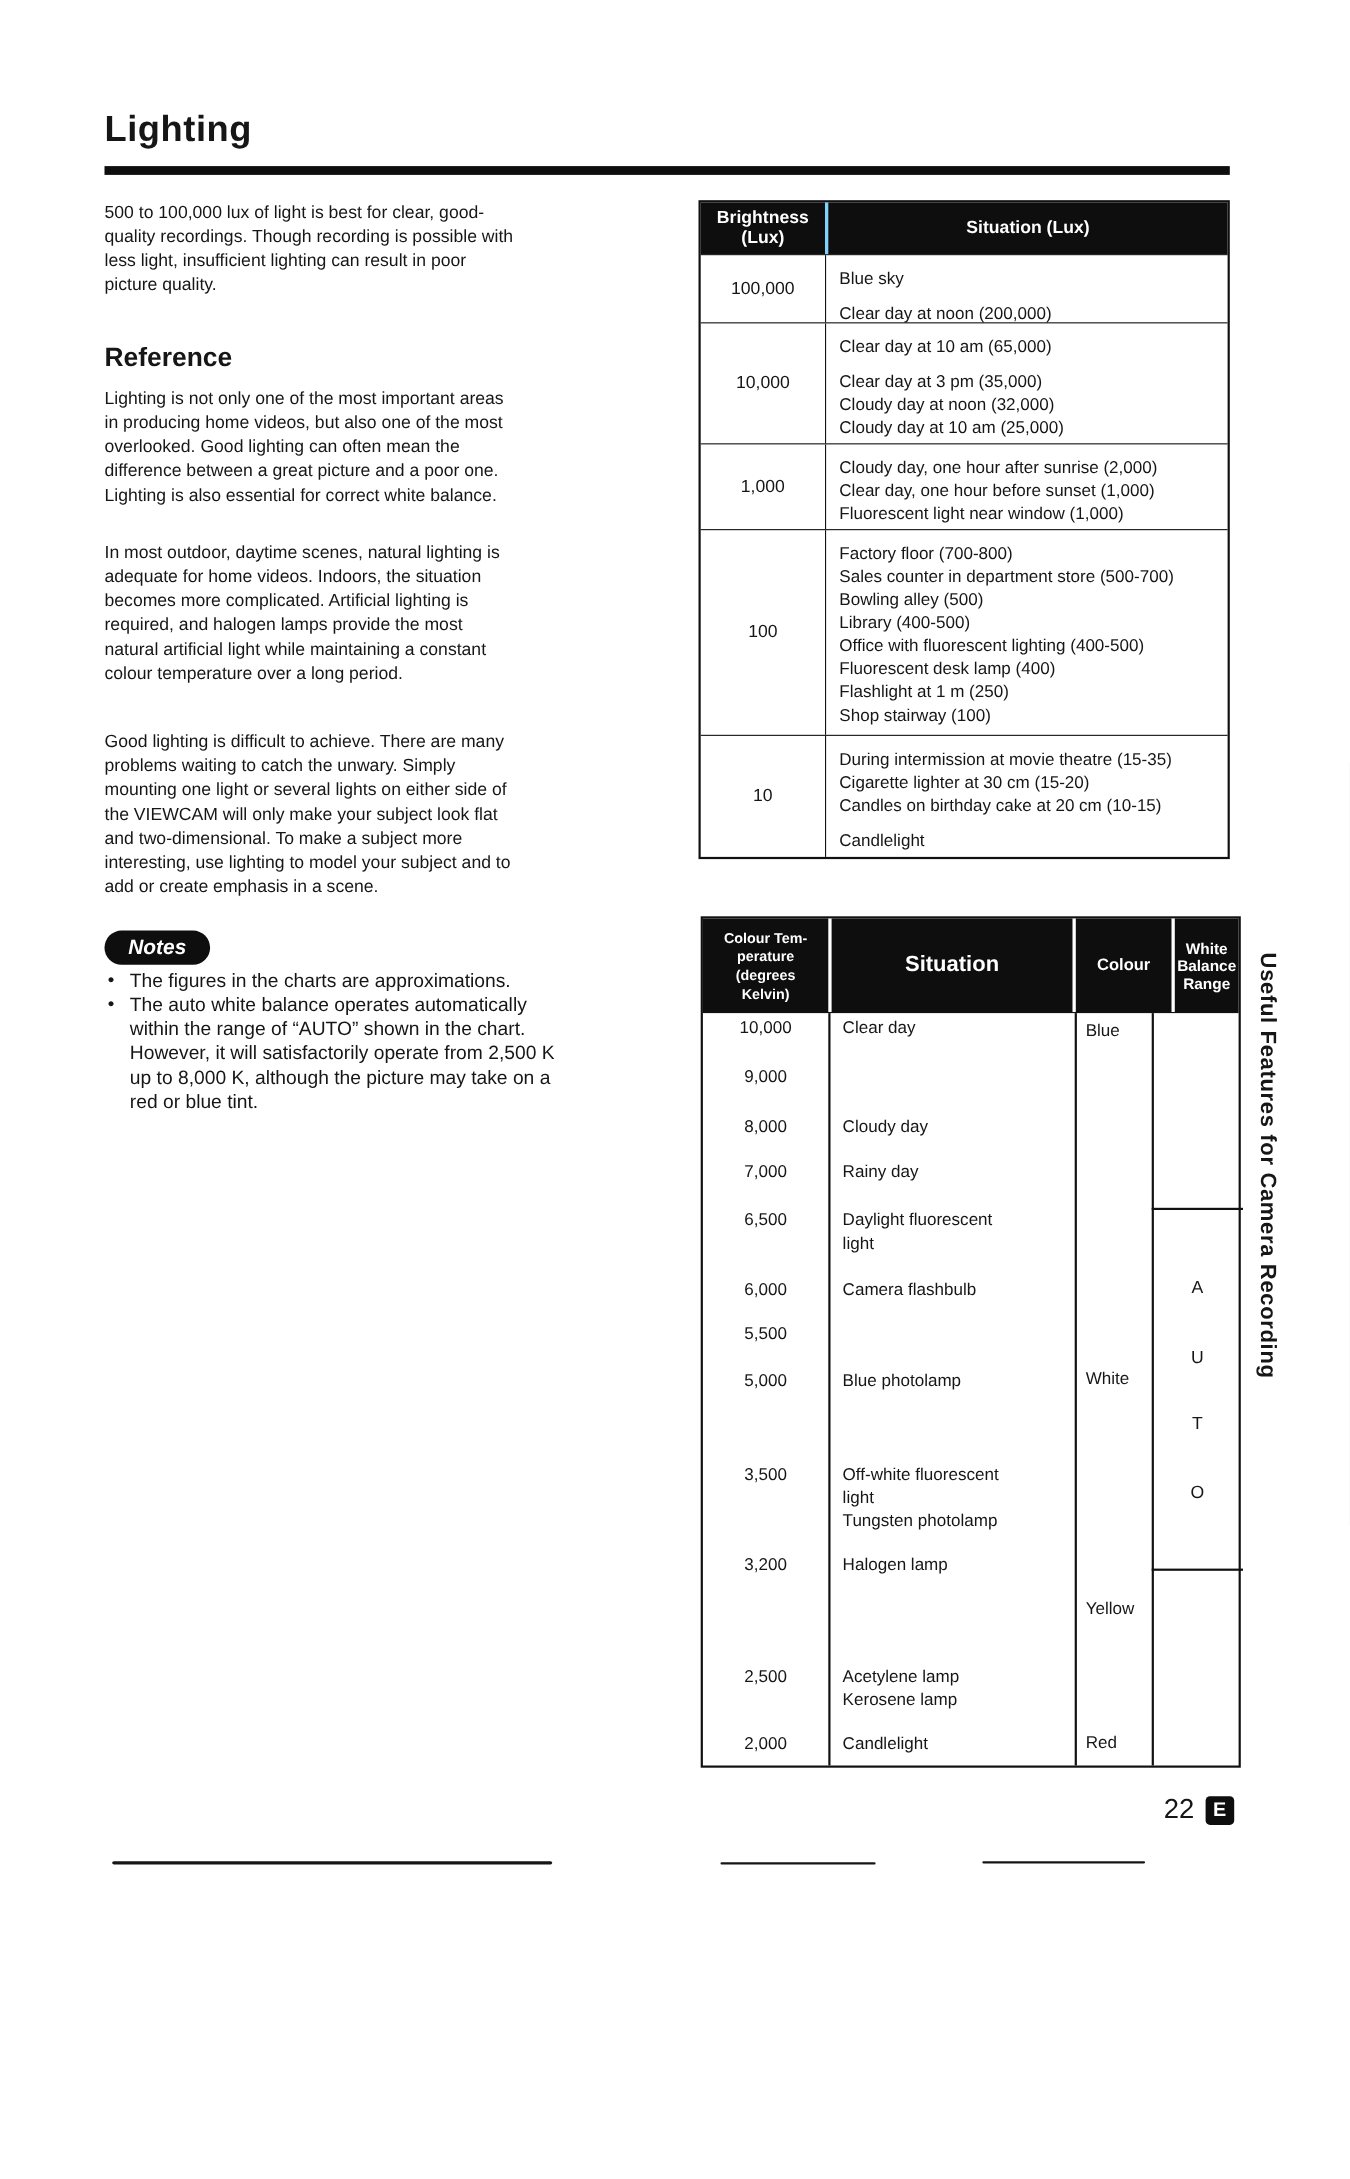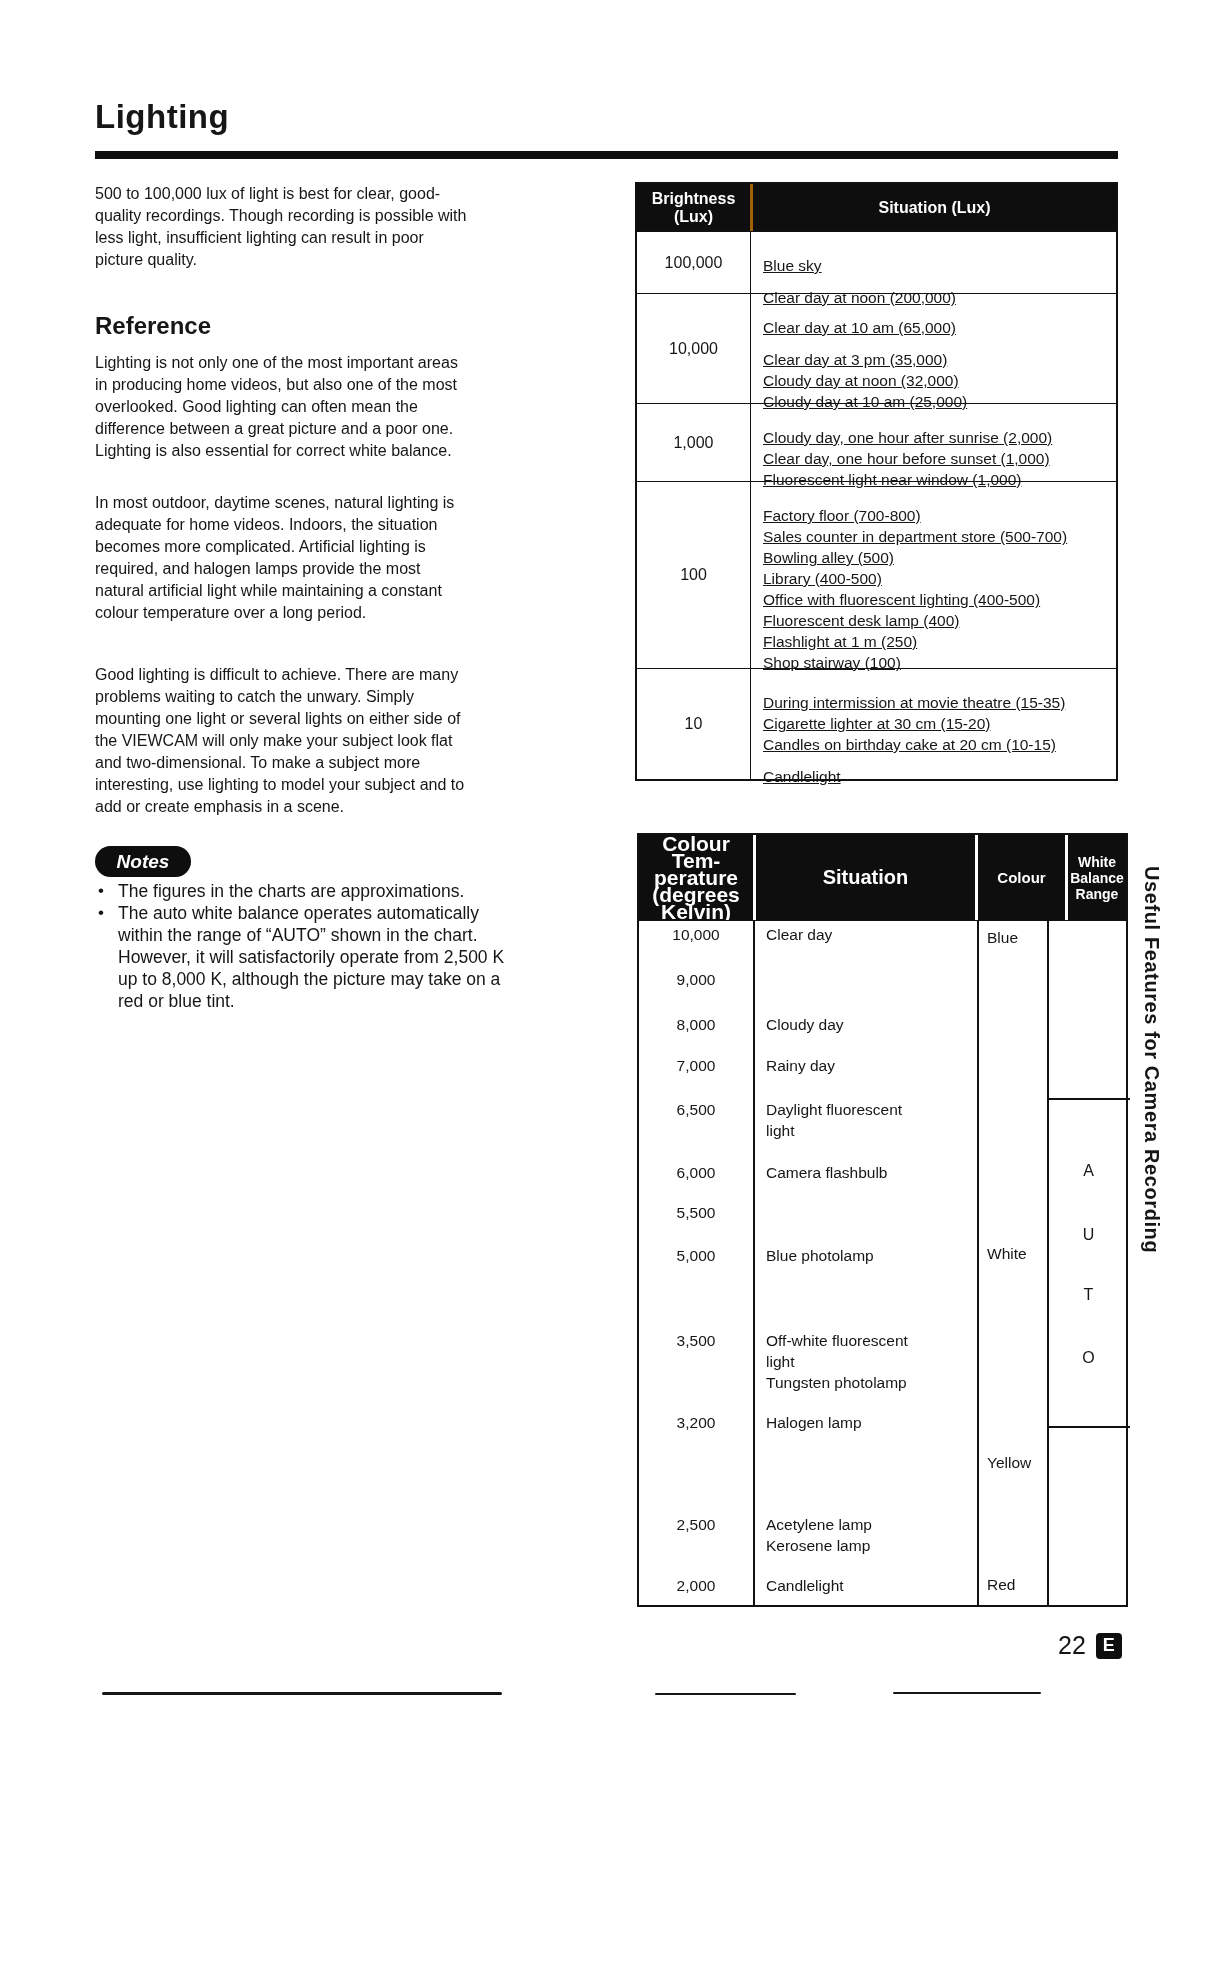--- a/index.html
+++ b/index.html
@@ -34,32 +34,32 @@
   .note-item .ntext { flex:1; }
 
   
   .btable {
     position:absolute; left:635px; top:182px; width:483px;
     border:2px solid #111; background:#fff;
   }
   .b-head { display:flex; height:47px; background:#0e0e0e; color:#fff; font-weight:bold; }
   .b-h1 { width:113px; display:flex; align-items:center; justify-content:center;
           text-align:center; font-size:16px; line-height:18px; }
-  .b-h2 { flex:1; border-left:3px solid #a16207; display:flex; align-items:center; justify-content:center; font-size:16px; }
+  .b-h2 { flex:1; border-left:3px solid #7dd3fc; display:flex; align-items:center; justify-content:center; font-size:16px; }
   .b-row { display:flex; border-top:1.5px solid #111; }
   .b-lux { width:113px; display:flex; align-items:center; justify-content:center; font-size:16px; }
-  .b-sit { flex:1; border-left:1.5px solid #111; padding:23px 4px 0 12px; font-size:15.5px; line-height:21px;text-decoration:underline; }
+  .b-sit { flex:1; border-left:1.5px solid #111; padding:11px 4px 0 12px; font-size:15.5px; line-height:21px; }
   .b-sit .grp + .grp { margin-top:11px; }
   .rh1 { height:62px; } .rh2 { height:110px; } .rh3 { height:78px; } .rh4 { height:187px; } .rh5 { height:111px; }
 
   
   .ctable { position:absolute; left:637px; top:833px; width:491px; border:2px solid #111; background:#fff; }
   .ct-head { display:flex; height:85px; background:#0e0e0e; color:#fff; font-weight:bold; }
   .ct-head > div { display:flex; align-items:center; justify-content:center; text-align:center; }
-  .ct-hk { width:114px; font-size:21px; line-height:17px; }
+  .ct-hk { width:114px; font-size:13px; line-height:17px; }
   .ct-hs { width:222px; border-left:3px solid #fff; font-size:20px; }
   .ct-hc { width:90px;  border-left:3px solid #fff; font-size:15px; }
   .ct-hw { flex:1;      border-left:3px solid #fff; font-size:14px; line-height:16px; }
   .ct-body { position:relative; height:685px; font-size:15.5px; line-height:21px; border-top:1.5px solid #111; }
   .vline { position:absolute; top:0; bottom:0; width:1.5px; background:#111; }
   .v1 { left:114px; } .v2 { left:338px; } .v3 { left:408px; }
   .ct-row { position:absolute; left:0; width:100%; display:flex; }
   .ct-k { width:114px; text-align:center; }
   .ct-s { margin-left:13px; width:195px; }
   .clabel { position:absolute; left:348px; }

